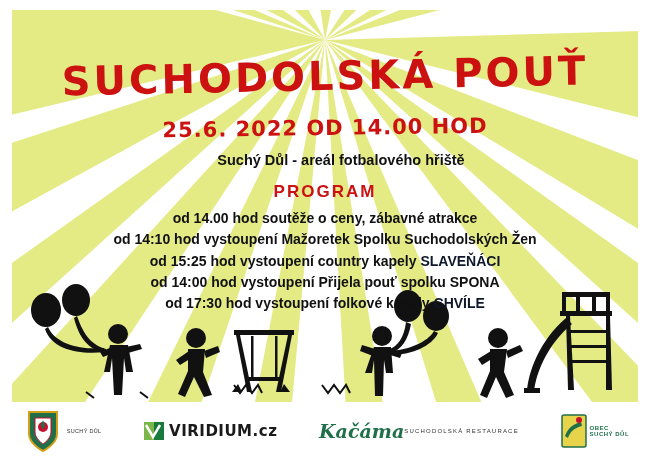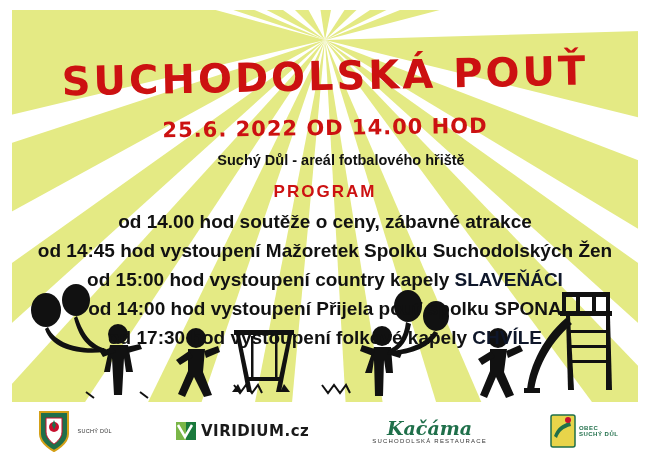--- a/index.html
+++ b/index.html
@@ -101,21 +101,21 @@
   .program-head {
     margin-top: 14px;
     font-family: Liberation Sans, sans-serif;
     font-weight: bold;
     font-size: 17px;
     letter-spacing: 2px;
     color: #cc1111;
   }
   .program-list {
     margin-top: 6px;
-    font-size: 19px;
+    font-size: 14px;
     font-weight: bold;
     color: #111111;
     line-height: 1.52;
   }
   .program-list .hl {
     color: #0f172a;
   }
 
   
   .silhouettes {
@@ -282,24 +282,24 @@
   <div class="content">
     <div class="title">SUCHODOLSKÁ POUŤ</div>
     <div class="subtitle">25.6. 2022 OD 14.00 HOD</div>
     <div class="venue">Suchý Důl - areál fotbalového hřiště</div>
     <div class="program-head">PROGRAM</div>
     <div class="program-list">
       <div>
         <span>od 14.00 hod soutěže o ceny, zábavné atrakce</span><span class="hl"></span>
       </div>
       <div>
-        <span>od 14:45 hod vystoupení Mažoretek Spolku Suchodolských Žen</span><span class="hl"></span>
-      </div>
-      <div>
-        <span>od 15:00 hod vystoupení country kapely </span><span class="hl">SLAVEŇÁCI</span>
+        <span>od 14:10 hod vystoupení Mažoretek Spolku Suchodolských Žen</span><span class="hl"></span>
+      </div>
+      <div>
+        <span>od 15:25 hod vystoupení country kapely </span><span class="hl">SLAVEŇÁCI</span>
       </div>
       <div>
         <span>od 14:00 hod vystoupení Přijela pouť spolku SPONA</span><span class="hl"></span>
       </div>
       <div>
         <span>od 17:30 hod vystoupení folkové kapely </span><span class="hl">CHVÍLE</span>
       </div>
     </div>
   </div>
 
@@ -317,21 +317,21 @@
 
     <div class="logo">
       <svg width="22" height="22" viewBox="0 0 22 22" style="margin-right:4px">
         <path d="M1 2 L11 2 L11 20 L1 20 Z" fill="#7ab648"></path>
         <path d="M11 2 L21 2 L21 20 L11 20 Z" fill="#1a7a3c"></path>
         <path d="M3 5 L10 17 L17 5" fill="none" stroke="#ffffff" stroke-width="2.5"></path>
       </svg>
       <span class="viridium-text">VIRIDIUM.cz</span>
     </div>
 
-    <div class="logo" style="flex-direction:column">
+    <div class="logo" style="flex-direction:row">
       <span class="kacama-text">Kačáma</span>
       <span class="kacama-sub">SUCHODOLSKÁ RESTAURACE</span>
     </div>
 
     <div class="logo">
       <svg width="26" height="34" viewBox="0 0 26 34" style="margin-right:3px">
         <rect x="1" y="1" width="24" height="32" rx="2" fill="#e8d44a" stroke="#1f6f4a" stroke-width="1.5"></rect>
         <path d="M4 22 C7 14 12 10 20 8 L21 12 C13 14 9 18 7 24 Z" fill="#1f6f4a"></path>
         <circle cx="18" cy="6" r="3" fill="#c8102e"></circle>
       </svg>

